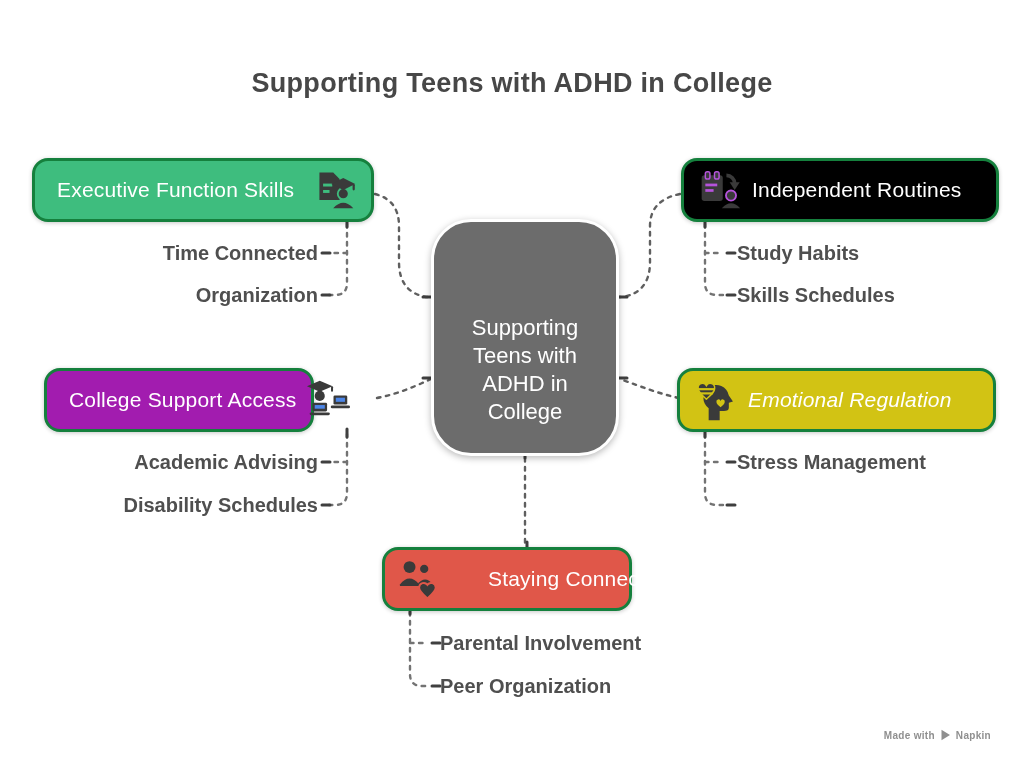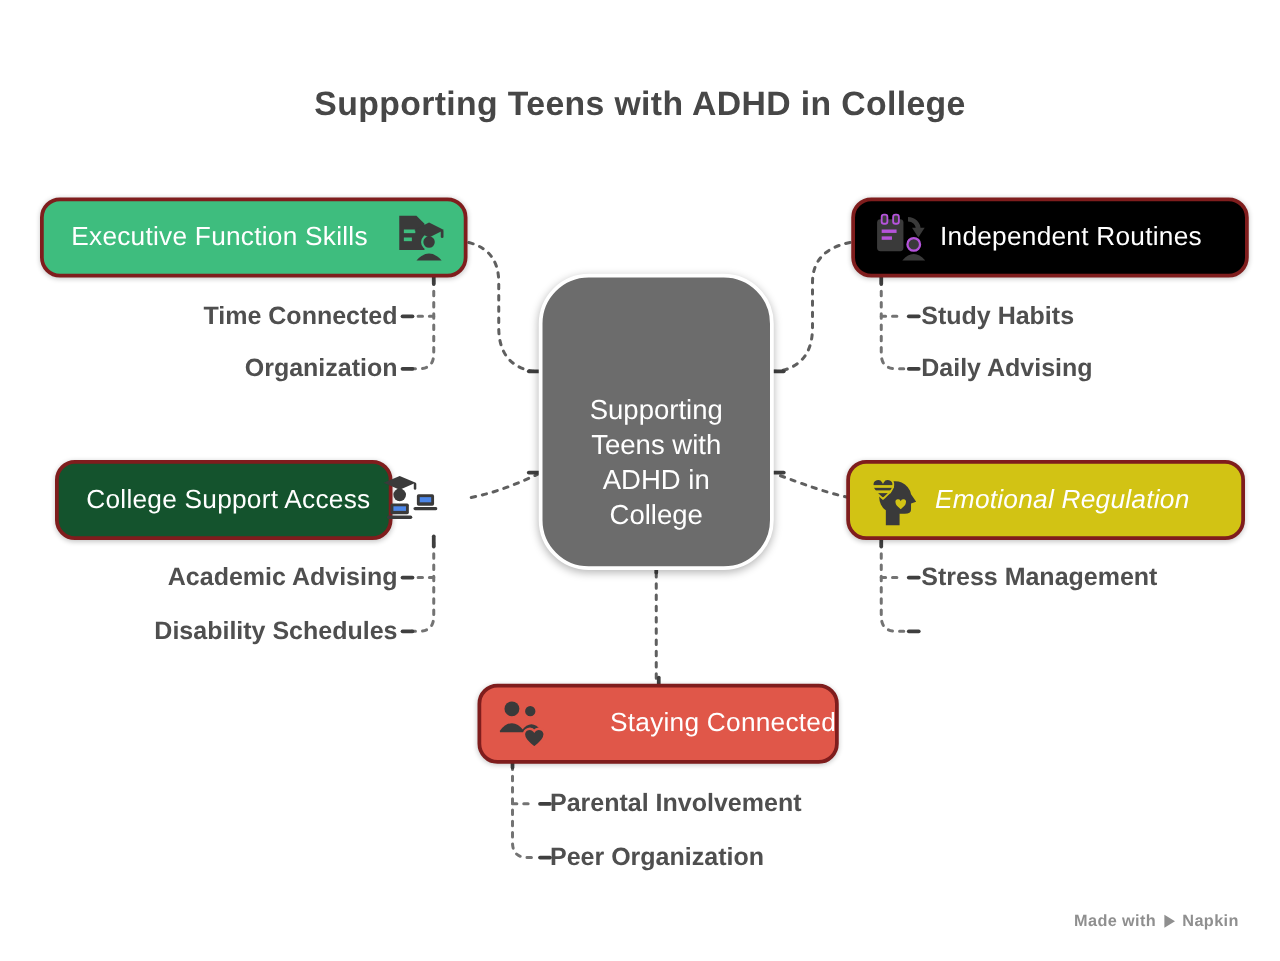--- a/index.html
+++ b/index.html
@@ -7,21 +7,21 @@
     position:relative;width:1024px;height:769px;background:#ffffff;
     font-family:"Liberation Sans",sans-serif;overflow:hidden;
   }
   .title{
     position:absolute;top:68px;left:0;width:100%;text-align:center;
     font-size:27px;font-weight:bold;color:#474747;letter-spacing:.3px;
   }
   .connectors{position:absolute;left:0;top:0;pointer-events:none;}
   .pill{
     position:absolute;display:flex;align-items:center;gap:10px;
-    border:3px solid #7f1d1d;border-radius:16px;box-sizing:border-box;
+    border:3px solid #15803d;border-radius:16px;box-sizing:border-box;
     padding:0 14px;box-shadow:0 1px 4px rgba(0,0,0,.22);
   }
   .pill-label{
     color:#ffffff;font-size:21px;font-weight:500;white-space:nowrap;
     letter-spacing:.2px;flex:1;
   }
   .pill-label.to-right{text-align:left;}
   .pill-icon{display:flex;align-items:center;flex:0 0 auto;}
   .center-node{
     position:absolute;left:431px;top:219px;width:188px;height:237px;
@@ -35,21 +35,21 @@
   }
   .sub-label{
     position:absolute;height:26px;line-height:26px;font-size:20px;
     font-weight:600;color:#4F4F4F;white-space:nowrap;
   }
   .sub-left{right:706px;text-align:right;}
   .sub-right{left:737px;}
   .sub-bottom{left:440px;}
   .watermark{
     position:absolute;right:33px;top:729px;display:flex;align-items:center;
-    gap:5px;font-size:13px;font-weight:bold;color:#8F8F8F;letter-spacing:.3px;
+    gap:5px;font-size:10px;font-weight:bold;color:#8F8F8F;letter-spacing:.3px;
   }
 </style>
 </head>
 <body>
 
 <div class="canvas">
 
   <div class="title">Supporting Teens with ADHD in College</div>
 
   <svg class="connectors" width="1024" height="769">
@@ -129,21 +129,21 @@
         <rect x="8" y="23" width="9" height="3" fill="#B553DB"></rect>
         <path d="M31 8 a9 9 0 0 1 9 9" stroke="#3A3A3A" stroke-width="4" fill="none"></path>
         <polygon points="34.5,15.5 45.5,15.5 40,24" fill="#3A3A3A"></polygon>
         <circle cx="36" cy="30" r="5.5" fill="#3A3A3A" stroke="#B553DB" stroke-width="2"></circle>
         <path d="M26 44 q10 -11 20 0 z" fill="#3A3A3A"></path>
       </svg>
     </span>
     <span class="pill-label to-right">Independent Routines</span>
   </div>
 
-  <div class="pill" style="left: 44px; top: 368px; width: 270px; height: 64px; background-color: #14532d;">
+  <div class="pill" style="left: 44px; top: 368px; width: 270px; height: 64px; background-color: #a21caf;">
     <span class="pill-label" style="padding-left:8px;">College Support Access</span>
     <span class="pill-icon">
       <svg width="44" height="44" viewBox="0 0 48 48">
         <polygon points="15,3 29,9 15,15 1,9" fill="#3A3A3A"></polygon>
         <rect x="27.3" y="9" width="2.2" height="6" rx="1.1" fill="#3A3A3A"></rect>
         <circle cx="15" cy="19.5" r="5.5" fill="#3A3A3A"></circle>
         <rect x="7" y="27" width="16" height="9.5" rx="1.5" fill="#3A3A3A"></rect>
         <rect x="9.5" y="29.5" width="11" height="4" fill="#4C86E8"></rect>
         <rect x="4" y="37.5" width="22" height="3" rx="1.5" fill="#3A3A3A"></rect>
         <rect x="30" y="19" width="15" height="10" rx="1.5" fill="#3A3A3A"></rect>
@@ -159,37 +159,37 @@
         <path d="M16 46 V33 A14 14 0 1 1 38 19 l4.5 6.5 -4.5 1.5 v5.5 q0 3.5 -5.5 3.5 H28 v10 z" fill="#3A3A3A"></path>
         <path d="M13.5 23 C8 18 4.5 15.2 4.5 11.2 A4.8 4.8 0 0 1 13.5 8.4 A4.8 4.8 0 0 1 22.5 11.2 C22.5 15.2 19 18 13.5 23 Z" fill="#3A3A3A" stroke="#D2C314" stroke-width="1.6"></path>
         <rect x="4" y="11" width="19" height="2.4" fill="#D2C314"></rect>
         <rect x="6.5" y="15.6" width="14" height="2.4" fill="#D2C314"></rect>
         <path d="M29 32 C26.2 29.5 24.5 28.2 24.5 26.3 A2.3 2.3 0 0 1 29 25 A2.3 2.3 0 0 1 33.5 26.3 C33.5 28.2 31.8 29.5 29 32 Z" fill="#D2C314"></path>
       </svg>
     </span>
     <span class="pill-label to-right">Emotional Regulation</span>
   </div>
 
-  <div class="pill" style="left: 382px; top: 547px; width: 289px; height: 64px; background-color: rgb(224, 87, 73); gap: 45px;">
+  <div class="pill" style="left: 382px; top: 547px; width: 250px; height: 64px; background-color: rgb(224, 87, 73); gap: 45px;">
     <span class="pill-icon">
       <svg width="44" height="44" viewBox="0 0 48 48">
         <circle cx="11.5" cy="11" r="6.5" fill="#3A3A3A"></circle>
         <path d="M1 30 q10.5 -13 21 0 v1.5 h-21 z" fill="#3A3A3A"></path>
         <circle cx="27.5" cy="13" r="5.5" fill="#3A3A3A" stroke="#E05749" stroke-width="2"></circle>
         <path d="M20 30 q8.5 -11 17 0 v1 h-17 z" fill="#3A3A3A"></path>
         <path d="M31 45 C25.5 40 22 37.2 22 33.2 A5 5 0 0 1 31 30.4 A5 5 0 0 1 40 33.2 C40 37.2 36.5 40 31 45 Z" fill="#3A3A3A" stroke="#E05749" stroke-width="2"></path>
       </svg>
     </span>
     <span class="pill-label to-right">Staying Connected</span>
   </div>
 
   <div class="sub-label sub-left" style="top:240px;">Time Connected</div>
   <div class="sub-label sub-left" style="top:282px;">Organization</div>
   <div class="sub-label sub-right" style="top:240px;">Study Habits</div>
-  <div class="sub-label sub-right" style="top:282px;">Daily Advising</div>
+  <div class="sub-label sub-right" style="top:282px;">Skills Schedules</div>
   <div class="sub-label sub-left" style="top:449px;">Academic Advising</div>
   <div class="sub-label sub-left" style="top:492px;">Disability Schedules</div>
   <div class="sub-label sub-right" style="top:449px;">Stress Management</div>
   <div class="sub-label sub-bottom" style="top:630px;">Parental Involvement</div>
   <div class="sub-label sub-bottom" style="top:673px;">Peer Organization</div>
 
   <div class="watermark">
     <span>Made with</span>
     <span style="display:flex;">
       <svg width="11" height="12" viewBox="0 0 11 12">

